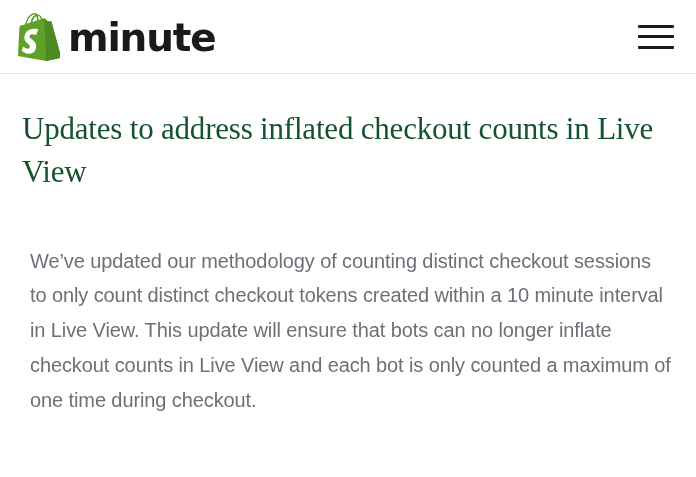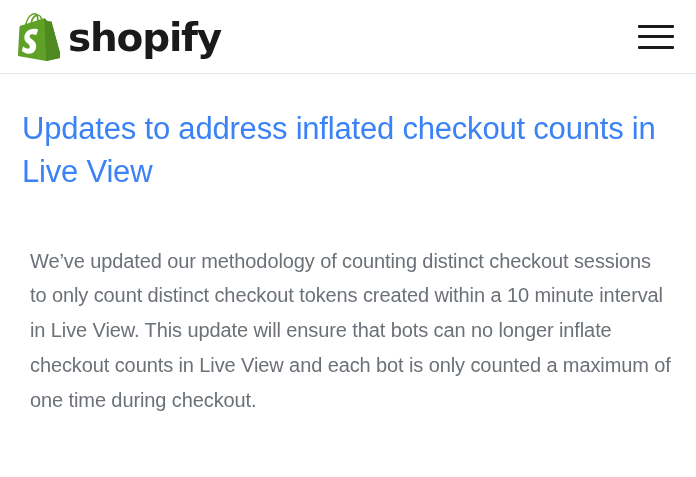--- a/index.html
+++ b/index.html
@@ -74,23 +74,24 @@
   
   .article {
     padding: 34px 24px 0 22px;
     box-sizing: border-box;
   }
   .article-title {
     margin: 0;
     font-size: 31px;
     line-height: 1.38;
     font-weight: 400;
-    color: #3b82f6;
+    color: #14532d;
     letter-spacing: -0.2px;
     max-width: 640px;
+    font-family: Liberation Serif, serif;
   }
   .article-body {
     margin: 50px 0 0 8px;
     font-size: 20px;
     line-height: 1.74;
     color: #6b7177;
     font-weight: 400;
     max-width: 652px;
     letter-spacing: -0.1px;
   }
@@ -102,21 +103,21 @@
 
   <header class="header">
     <a class="logo-link" href="#">
       <span class="logo-mark">
         <svg viewBox="0 0 42 48" width="42" height="48" xmlns="http://www.w3.org/2000/svg" aria-hidden="true">
           <path d="M33.6 8.9c-.03-.23-.23-.36-.4-.37-.17-.01-3.73-.28-3.73-.28s-2.47-2.45-2.74-2.72c-.27-.27-.8-.19-1.01-.13-.03.01-.54.17-1.39.43-.83-2.38-2.28-4.57-4.85-4.57h-.23C18.52.42 17.62 0 16.85 0c-5.94.02-8.78 7.45-9.67 11.22-2.31.72-3.95 1.23-4.16 1.29-1.29.4-1.33.44-1.5 1.66C1.39 15.09 0 43.1 0 43.1L28.2 48l15.28-3.3S33.63 9.13 33.6 8.9zM22.84 6.25l-2.25.7c0-.16.01-.31.01-.48 0-1.48-.2-2.67-.53-3.61 1.31.16 2.19 1.66 2.77 3.39zM18.4 3.16c.37 .92.6 2.25.6 4.04 0 .09 0 .18-.01.26-1.46.45-3.05.95-4.64 1.44.9-3.44 2.57-5.11 4.05-5.74zM16.6 1.46c.26 0 .53.09.78.26-1.95.92-4.04 3.23-4.92 7.84l-3.67 1.14c1.01-3.44 3.41-9.24 7.81-9.24z" fill="#5fa126"></path>
           <path d="M33.2 8.53c-.17-.01-3.73-.28-3.73-.28s-2.47-2.45-2.74-2.72c-.1-.1-.24-.15-.38-.17L28.2 48l15.28-3.3S33.63 9.13 33.6 8.9c-.03-.23-.23-.36-.4-.37z" fill="#4e8a1f"></path>
           <path d="M20.2 16.43l-1.88 5.6s-1.65-.88-3.68-.88c-2.97 0-3.12 1.86-3.12 2.33 0 2.56 6.67 3.54 6.67 9.53 0 4.71-2.99 7.75-7.02 7.75-4.84 0-7.31-3.01-7.31-3.01l1.3-4.28s2.54 2.18 4.68 2.18c1.4 0 1.97-1.1 1.97-1.91 0-3.34-5.47-3.49-5.47-8.97 0-4.61 3.31-9.08 10-9.08 2.58 0 3.86.74 3.86.74z" fill="#ffffff"></path>
         </svg>
       </span>
-      <span class="logo-word">shopify</span>
+      <span class="logo-word">minute</span>
     </a>
     <button class="menu-button" aria-label="Menu">
       <span></span>
       <span></span>
       <span></span>
     </button>
   </header>
 
   <main class="article">
     <h1 class="article-title">Updates to address inflated checkout counts in Live View</h1>

